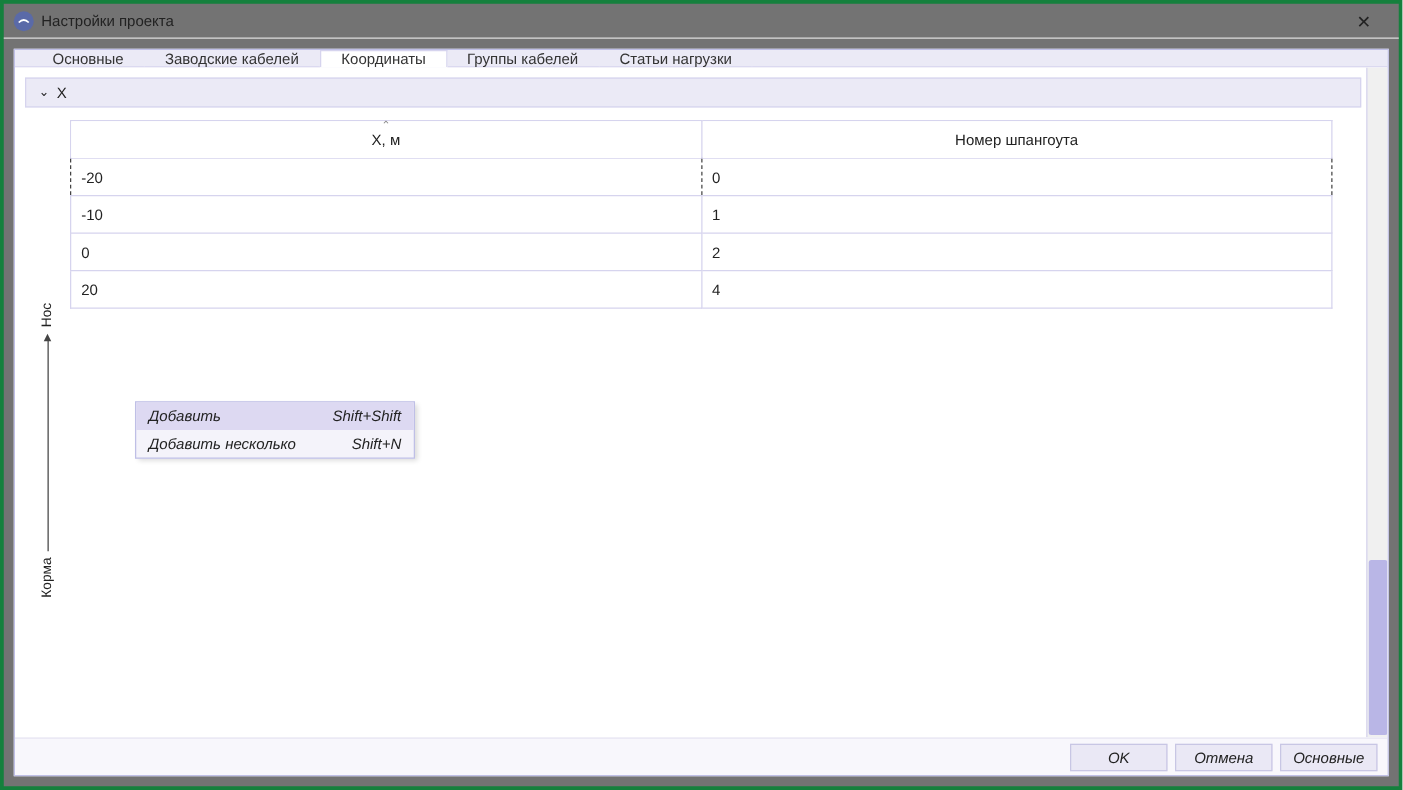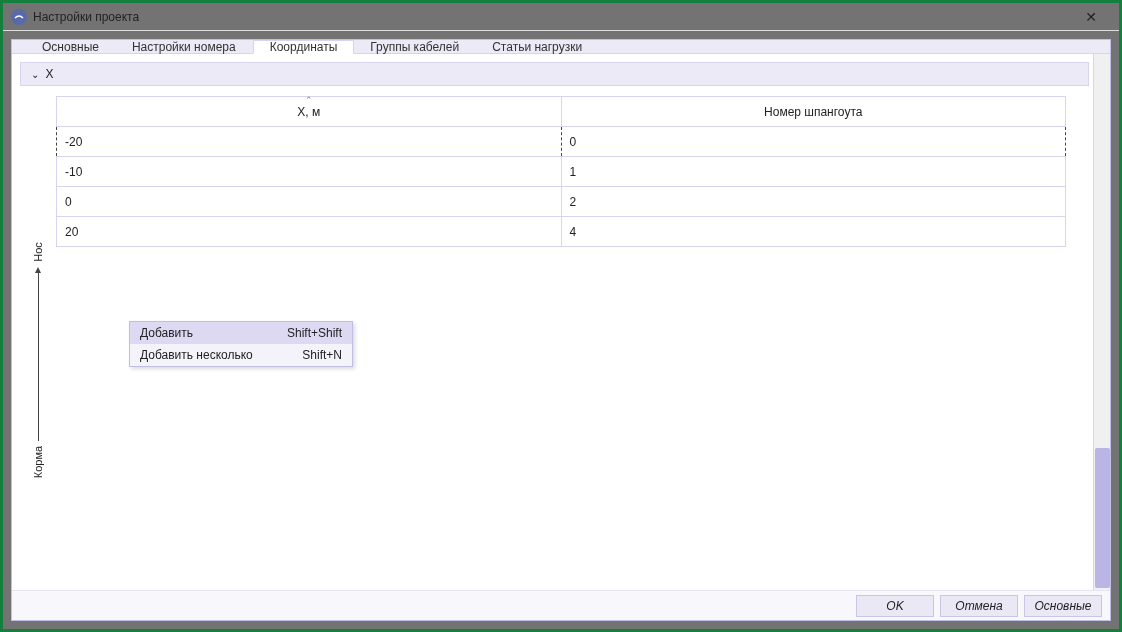--- a/index.html
+++ b/index.html
@@ -22,21 +22,21 @@
   .axis-label { width: 36px; display: flex; flex-direction: column; align-items: center; justify-content: flex-end; position: relative; padding-bottom: 4px;}
   .axis-text-top { position: absolute; top: 150px; transform: rotate(-90deg); font-size: 11px; }
   .axis-text-bot { position: absolute; top: 360px; transform: rotate(-90deg); font-size: 11px; }
   .axis-arrow { position: absolute; top: 175px; height: 170px; width: 1px; background: #444; }
   .axis-arrow::before { content: ""; position: absolute; top: -4px; left: -3px; border-left: 3.5px solid transparent; border-right: 3.5px solid transparent; border-bottom: 6px solid #444; }
   table.data { border-collapse: collapse; width: 1010px; table-layout: fixed; }
   table.data th, table.data td { border: 1px solid #d6d4ee; height: 30px; padding: 0 8px; text-align: left; font-weight: normal; font-size: 12px; }
   table.data th { background: #fff; text-align: center; position: relative; }
   table.data th .sort-ind { position: absolute; top: -2px; left: 50%; transform: translateX(-50%); font-size: 9px; color: #888; }
   table.data tr.sel td { border: 1px dashed #444; }
-  .context-menu { position: absolute; left: 109px; top: 225px; width: 224px; background: #f4f3fa; border: 1px solid #bfbfe6; box-shadow: 2px 2px 4px rgba(0,0,0,0.15); z-index: 50; }
+  .context-menu { position: absolute; left: 88px; top: 225px; width: 224px; background: #f4f3fa; border: 1px solid #bfbfe6; box-shadow: 2px 2px 4px rgba(0,0,0,0.15); z-index: 50; font-style: italic; }
   .context-menu .cm-item { display: flex; justify-content: space-between; padding: 4px 10px; font-size: 12px; }
   .context-menu .cm-item.hover { background: #ddd9f2; }
   .vscroll { width: 17px; background: #f0f0f0; border-left: 1px solid #d6d4ee; display: flex; flex-direction: column; align-items: center; }
   .vscroll .thumb { width: 15px; background: #b9b6e6; border-radius: 2px; }
   .footer { height: 30px; display: flex; align-items: center; justify-content: flex-end; gap: 6px; padding: 0 8px; background: #f8f7fc; border-top: 1px solid #e6e5f2; font-style: italic; }
   .btn { min-width: 78px; height: 22px; border: 1px solid #c8c6e4; background: #eae8f5; font-size: 12px; display: inline-flex; align-items: center; justify-content: center; cursor: default; }
 </style>
 </head>
 <body>
 
@@ -49,21 +49,21 @@
         </svg>
     </span>
     <span class="title">Настройки проекта</span>
     <span class="close">✕</span>
   </div>
 
   <div class="content-frame">
 
     <div class="tabs">
       <div class="tab">Основные</div>
-      <div class="tab">Настройки номера</div>
+      <div class="tab">Заводские кабелей</div>
       <div class="tab active">Координаты</div>
       <div class="tab">Группы кабелей</div>
       <div class="tab">Статьи нагрузки</div>
     </div>
 
     <div class="panel-area">
       <div class="panel-content">
 
         <div class="accordion-header">
           <span class="chev">⌄</span>

